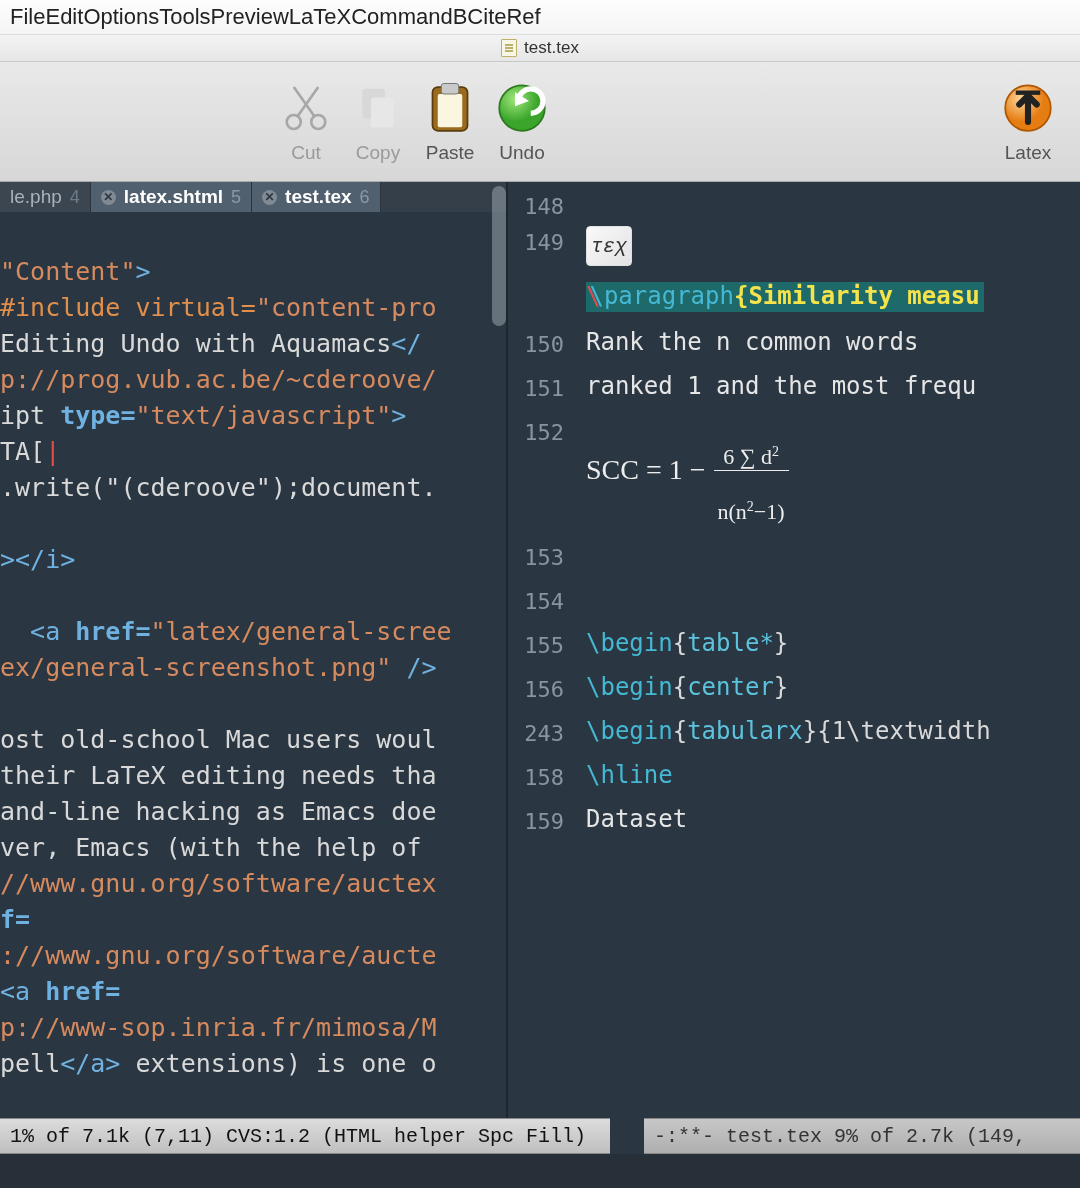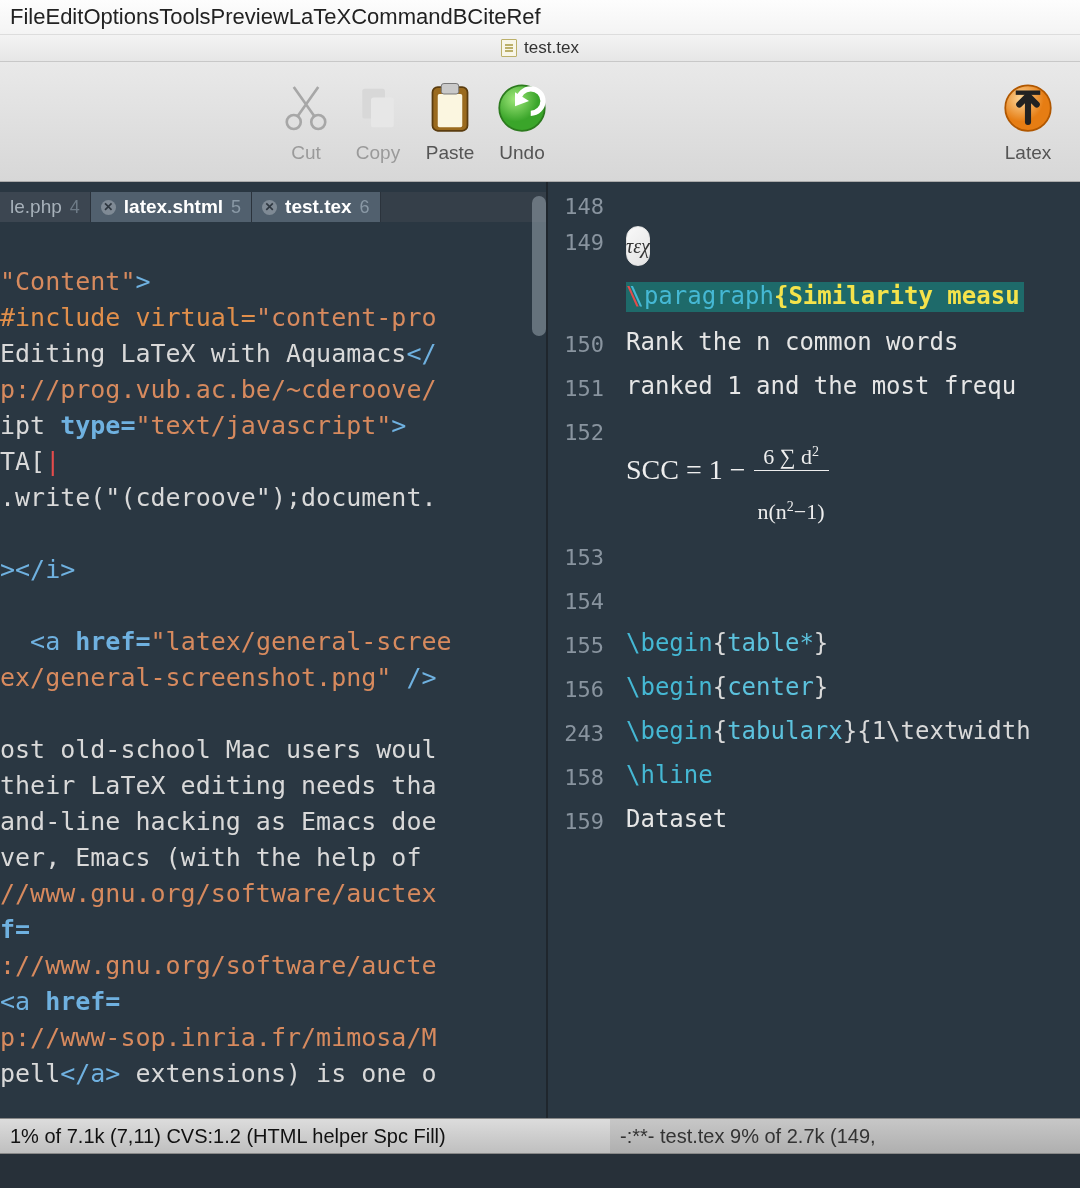--- a/index.html
+++ b/index.html
@@ -28,21 +28,21 @@
 .tab { display:flex; align-items:center; padding:0 10px; color:#ccc; background:#3c4651; border-right:1px solid #2b333c; }
 .tab.active { background:#51606e; color:#fff; }
 .tab .num { color:#6e7b87; margin-left:8px; font-size:18px; }
 .tab.active .num { color:#8a99a6; }
 .tab .close { width:15px; height:15px; border-radius:50%; background:#7f8a95; color:#2e3740; font-size:12px; line-height:15px; text-align:center; margin-right:8px; font-weight:bold; }
 .tab.first .name { color:#a7b1ba; }
 
 
 .editor-grid { display:flex; height:calc(100% - 34px - 28px - 120px - 36px - 34px); }
 .pane { position:relative; overflow:hidden; }
-.pane.left { width:546px;margin-top:10px; }
+.pane.left { width:506px; }
 .pane.right { flex:1; border-left:2px solid #1f262d; }
 
 
 .code { font-family:Menlo,Consolas,monospace; font-size:25px; line-height:36px; color:#d9d9d9; white-space:pre; padding:6px 0 6px 0; }
 .pane.left .code { padding-left:0; }
 .gutter { font-family:Menlo,Consolas,monospace; font-size:22px; color:#89949f; width:70px; text-align:right; padding-right:14px; line-height:36px; }
 
 
 .c-str  { color:#d78a5e; }
 .c-kw   { color:#e18f4b; }
@@ -52,33 +52,33 @@
 .c-ltxcmd { color:#45b8d4; }
 .c-ltxarg { color:#5cc2dd; }
 .c-ylw { color:#f5e34b; font-weight:bold; }
 .c-bar { color:#e44c4c; }
 .hl-bg { background:#1e6a6a; display:inline-block; padding:0 4px 2px 0; }
 
 
 .thumb { position:absolute; top:4px; right:0; width:14px; height:140px; background:#8e99a3; border-radius:7px; opacity:0.6; }
 
 
-.modelines { display:flex; height:36px; font-family:Liberation Sans, sans-serif; }
+.modelines { display:flex; height:36px; font-family:Liberation Mono, monospace;gap:34px; }
 .modeline { display:flex; align-items:center; padding:0 10px; font-size:20px; color:#111; background:linear-gradient(#dcdcdc,#bfbfbf); border-top:1px solid #888; border-bottom:1px solid #888; }
 .modeline.dim { background:linear-gradient(#c7c7c7,#afafaf); color:#333; }
 .ml-left { width:610px; }
 .ml-right { flex:1; }
 
 
 .minibuf { height:34px; background:#273039; }
 .right-code { flex:1; font-family:Menlo,Consolas,monospace; font-size:24px; color:#e6e6e6; white-space:nowrap; }
 .right-row { display:flex; align-items:flex-start; }
 .right-row .gutter { flex:0 0 70px; line-height:1; padding-top:14px; }
 .right-row .cell { padding:8px 0 8px 8px; }
-.tex-badge { width:24px; height:40px; border:1px solid #e0e0e0; background:linear-gradient(135deg,#f9f9f9,#e3e3e3); color:#333; font-family:Liberation Serif, serif; font-style:italic; font-size:20px; display:flex; align-items:center; justify-content:center; border-radius:14px; }
+.tex-badge { width:46px; height:40px; border:1px solid #e0e0e0; background:linear-gradient(135deg,#f9f9f9,#e3e3e3); color:#333; font-family:Liberation Mono, monospace; font-style:italic; font-size:20px; display:flex; align-items:center; justify-content:center; border-radius:4px; }
 .formula { font-family:"Times New Roman",serif; font-size:28px; color:#eee; display:flex; align-items:center; white-space:nowrap; }
 .formula .frac { display:inline-flex; flex-direction:column; align-items:center; margin-left:8px; }
 .formula .frac .top, .formula .frac .bot { padding:0 4px; font-size:22px; line-height:1.1;margin-top:28px; }
 .formula .frac .bar { width:100%; height:1.5px; background:#eee; }
 .formula sup { font-size:14px; vertical-align:super; }
 
 .spacer { flex:1; }
 </style>
 </head>
 <body>
@@ -186,21 +186,21 @@
       <div class="tab active">
         <span class="close">✕</span>
         <span class="name" style="font-weight:bold">test.tex</span>
         <span class="num">6</span>
       </div>
     </div>
 
     <div class="code">
 <span class="c-str">"Content"</span><span class="c-tag">&gt;</span>
 <span class="c-kw">#include virtual=</span><span class="c-str">"content-pro</span>
-<span class="c-txt">Editing LaTeX with Aquamacs</span><span class="c-tag">&lt;/</span>
+<span class="c-txt">Editing Undo with Aquamacs</span><span class="c-tag">&lt;/</span>
 <span class="c-str">p://prog.vub.ac.be/~cderoove/</span>
 <span class="c-txt">ipt </span><span class="c-attr">type=</span><span class="c-str">"text/javascript"</span><span class="c-tag">&gt;</span>
 <span class="c-txt">TA[</span><span class="c-bar">|</span>
 <span class="c-txt">.write("(cderoove");document.</span>
 <span></span>
 <span class="c-tag">&gt;</span><span class="c-tag">&lt;/i&gt;</span>
 <span></span>
 <span>  </span><span class="c-tag">&lt;a </span><span class="c-attr">href=</span><span class="c-str">"latex/general-scree</span>
 <span class="c-str">ex/general-screenshot.png"</span><span class="c-tag"> /&gt;</span>
 <span></span>

